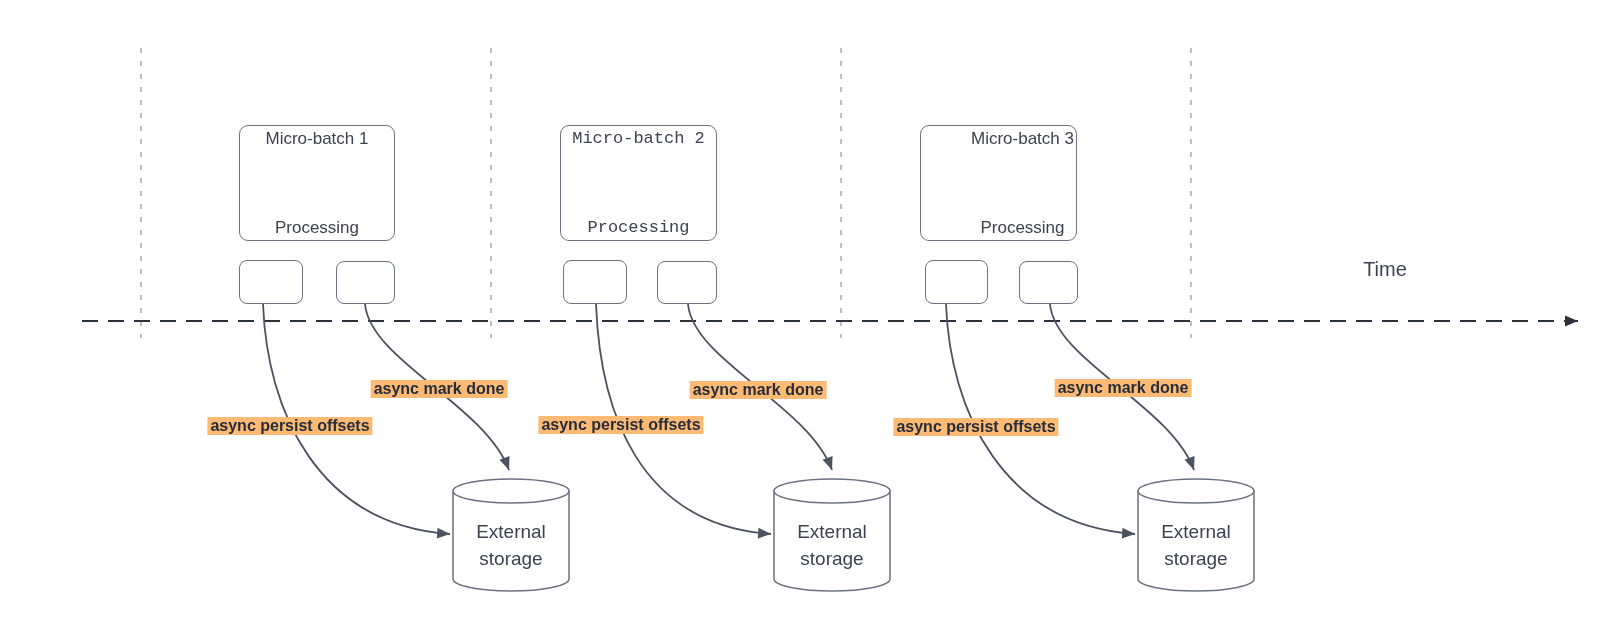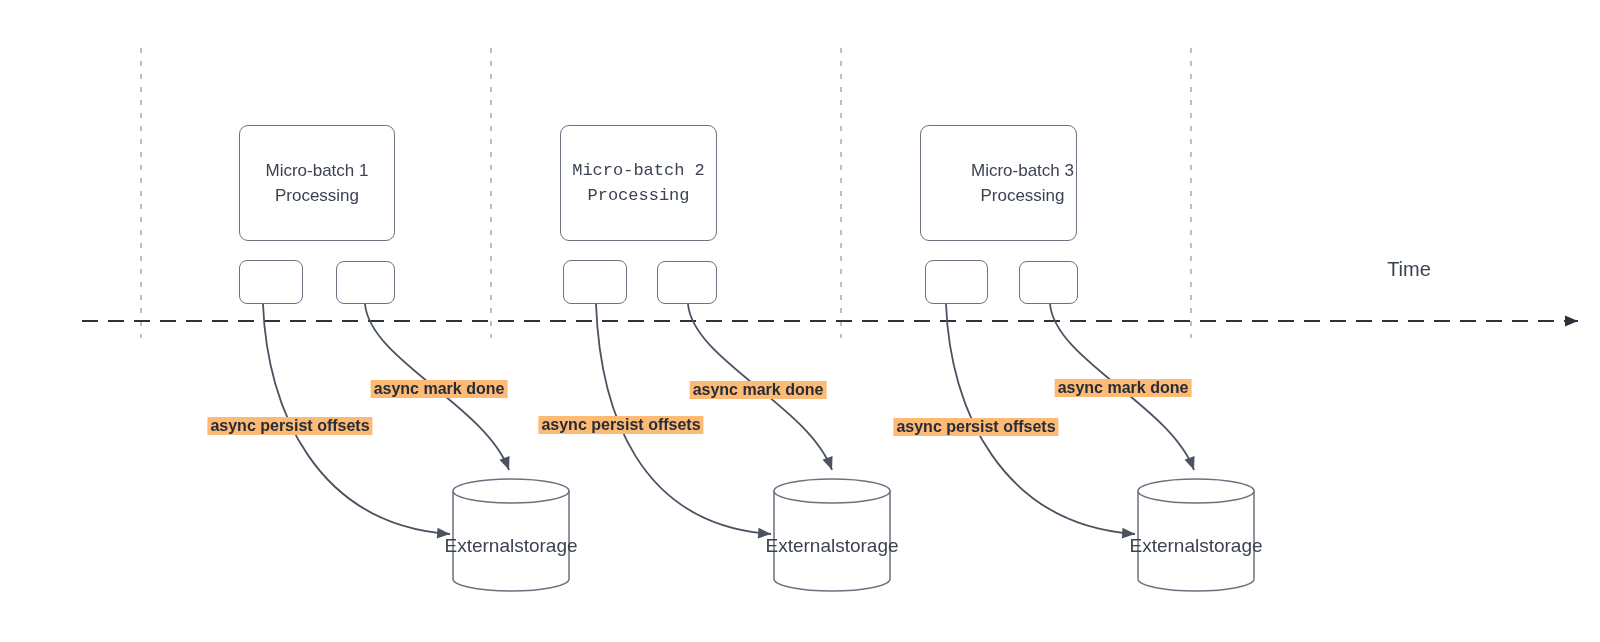--- a/index.html
+++ b/index.html
@@ -19,34 +19,34 @@
   svg.layer{position:absolute;left:0;top:0;width:1600px;height:642px;}
   .guide{stroke:var(--guide);stroke-width:1.5;stroke-dasharray:5 8;fill:none;}
   .timeline{stroke:var(--timeline);stroke-width:2;stroke-dasharray:16 10;fill:none;}
   .curve{stroke:var(--stroke);stroke-width:1.8;fill:none;}
   .arrowhead{fill:var(--stroke);}
   .arrowhead-dark{fill:var(--timeline);}
 
   .proc-box{
     position:absolute;box-sizing:border-box;
     border:1.5px solid var(--shape-border);border-radius:9px;background:#fff;
-    display:flex;flex-direction:column;align-items:center;justify-content:center;
+    display:flex;flex-direction:column;align-items:center;justify-content:space-between;
     color:var(--shape-text);font-size:17px;line-height:25px;text-align:center;
   }
   .task-box{
     position:absolute;box-sizing:border-box;
     border:1.5px solid var(--shape-border);border-radius:8px;background:#fff;
   }
   .cylinder{position:absolute;width:118px;height:114px;}
   .cylinder svg{position:absolute;left:0;top:0;}
   .cyl-body{fill:#fff;stroke:var(--shape-border);stroke-width:1.5;}
   .cyl-top{fill:#fff;stroke:var(--shape-border);stroke-width:1.5;}
   .cyl-text{
     position:absolute;left:0;top:20px;width:100%;height:94px;
-    display:flex;flex-direction:row;align-items:center;justify-content:center;
+    display:flex;flex-direction:column;align-items:center;justify-content:center;
     color:var(--shape-text);font-size:19px;line-height:27px;text-align:center;
   }
   .edge-label{
     position:absolute;transform:translate(-50%,-50%);
     background:#fdba74;padding:0 3px;white-space:nowrap;
     color:var(--label-text);font-size:16px;font-weight:700;
   }
   .time-label{
     position:absolute;transform:translate(-50%,-50%);
     color:var(--shape-text);font-size:20px;white-space:nowrap;
@@ -77,21 +77,21 @@
     <path class="curve" d="M 263 304 C 267 410, 317 525, 450 534" marker-end="url(#arrow)"></path>
     <path class="curve" d="M 365 304 C 370 360, 485 405, 509 470" marker-end="url(#arrow)"></path>
 
     <path class="curve" d="M 596 304 C 600 410, 638 525, 771 534" marker-end="url(#arrow)"></path>
     <path class="curve" d="M 688 304 C 693 360, 808 405, 832 470" marker-end="url(#arrow)"></path>
 
     <path class="curve" d="M 946 304 C 950 410, 1002 525, 1135 534" marker-end="url(#arrow)"></path>
     <path class="curve" d="M 1050 304 C 1055 360, 1170 405, 1194 470" marker-end="url(#arrow)"></path>
   </svg>
 
-  <div class="time-label" style="left:1385px;top:269px;margin-left:24px;">Time</div>
+  <div class="time-label" style="left:1385px;top:269px;">Time</div>
 
   <div class="proc-box" style="left:239px;top:125px;width:156px;height:116px;">
     <div>Micro-batch 1</div>
     <div>Processing</div>
   </div>
   <div class="task-box" style="left:239px;top:260px;width:64px;height:44px;"></div>
   <div class="task-box" style="left:336px;top:261px;width:59px;height:43px;"></div>
   <div class="edge-label" style="left:290px;top:426px;">async persist offsets</div>
   <div class="edge-label" style="left:439px;top:389px;">async mark done</div>
   <div class="cylinder" style="left:452px;top:478px;">

